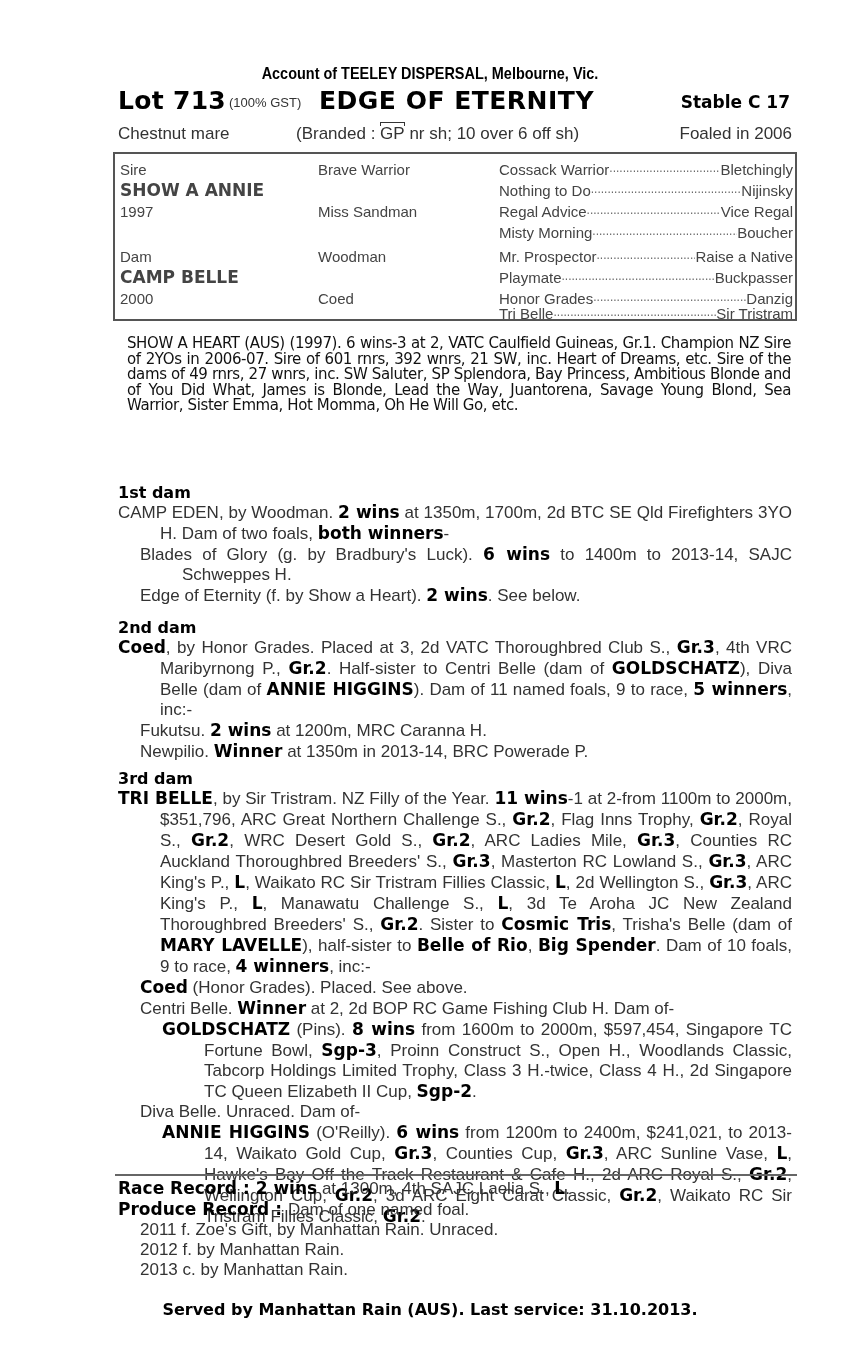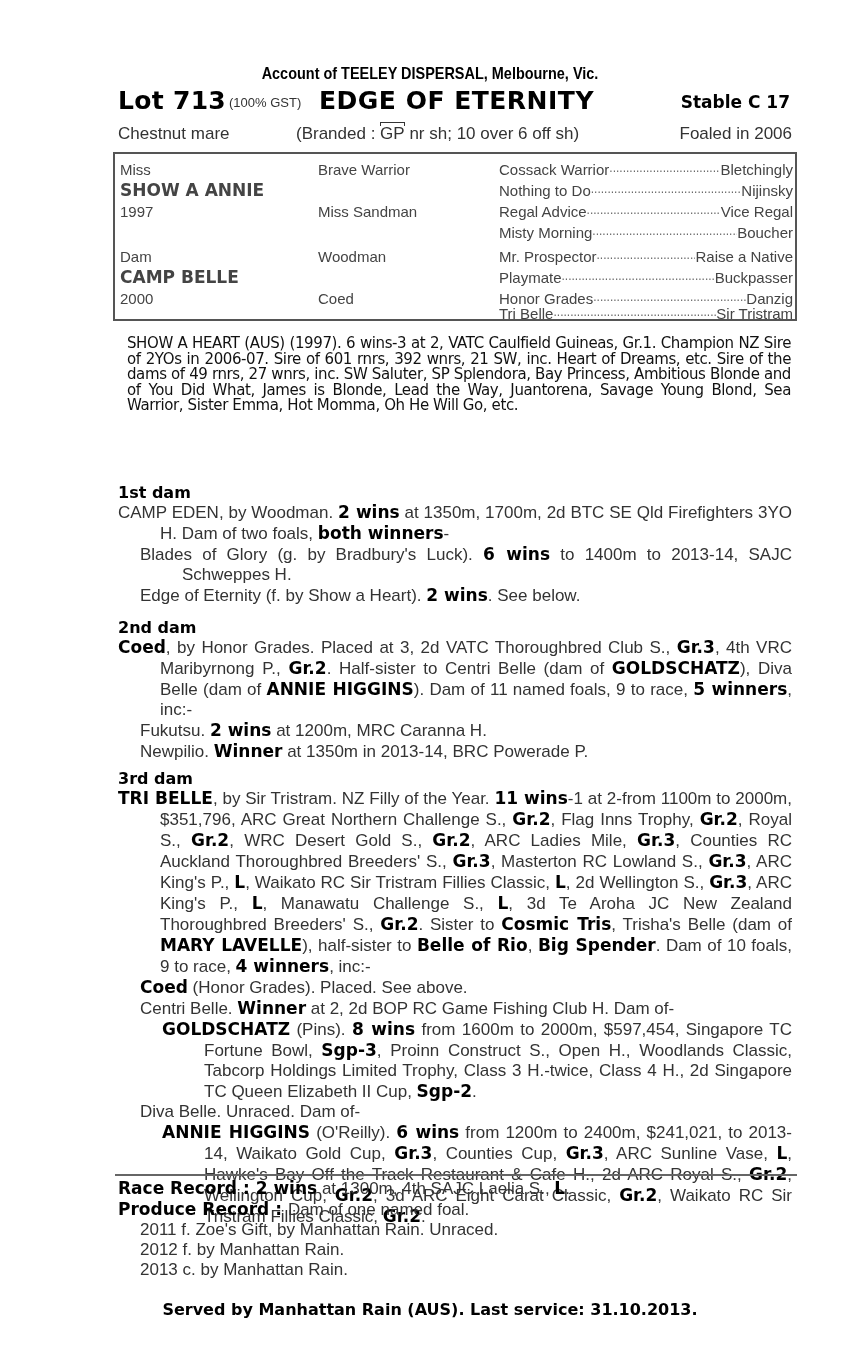--- a/index.html
+++ b/index.html
@@ -48,21 +48,21 @@
   <span class="stable heavy">Stable C 17</span>
 </div>
 
 <div class="abs subline">
   <span class="c" style="left:0">Chestnut mare</span>
   <span class="c" style="left:178px"><span>(Branded : </span><span class="brand">GP</span><span> nr sh; 10 over 6 off sh)</span></span>
   <span class="c" style="right:0">Foaled in 2006</span>
 </div>
 
 <div class="abs ped">
-  <span class="cell" style="left:5px;top:7px">Miss</span>
+  <span class="cell" style="left:5px;top:7px">Sire</span>
   <span class="cell big heavy" style="left:5px;top:26px">SHOW A ANNIE</span>
   <span class="cell" style="left:5px;top:49px">1997</span>
   <span class="cell" style="left:5px;top:94px">Dam</span>
   <span class="cell big heavy" style="left:5px;top:113px">CAMP BELLE</span>
   <span class="cell" style="left:5px;top:136px">2000</span>
 
   <span class="cell" style="left:203px;top:7px">Brave Warrior</span>
   <span class="cell" style="left:203px;top:49px">Miss Sandman</span>
   <span class="cell" style="left:203px;top:94px">Woodman</span>
   <span class="cell" style="left:203px;top:136px">Coed</span>

